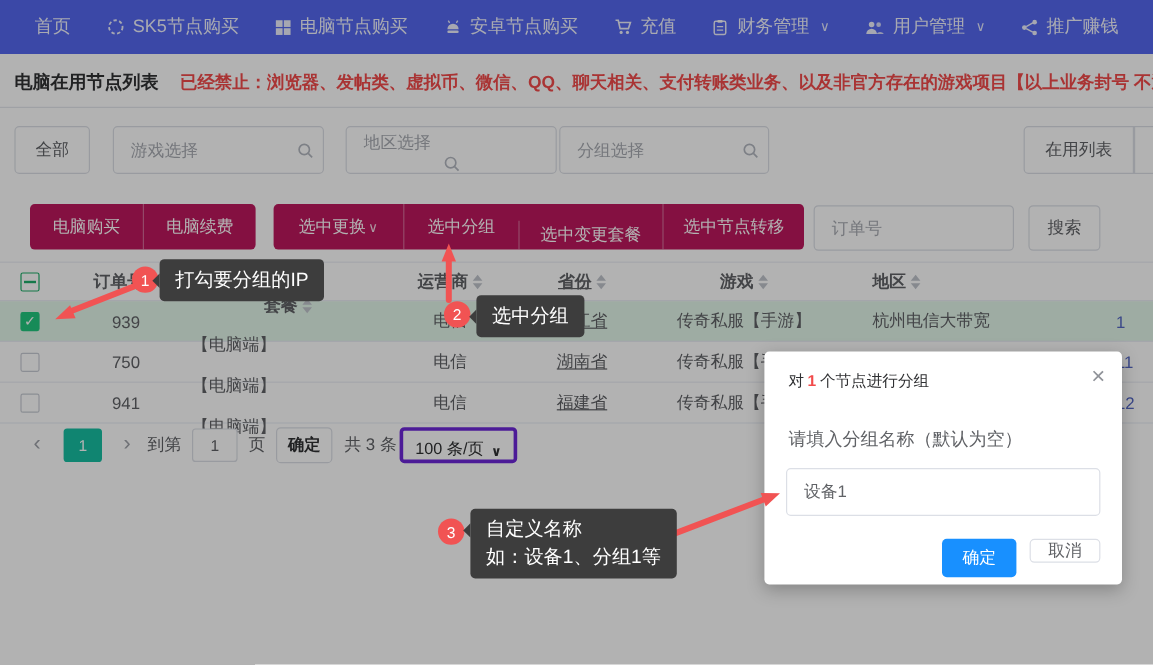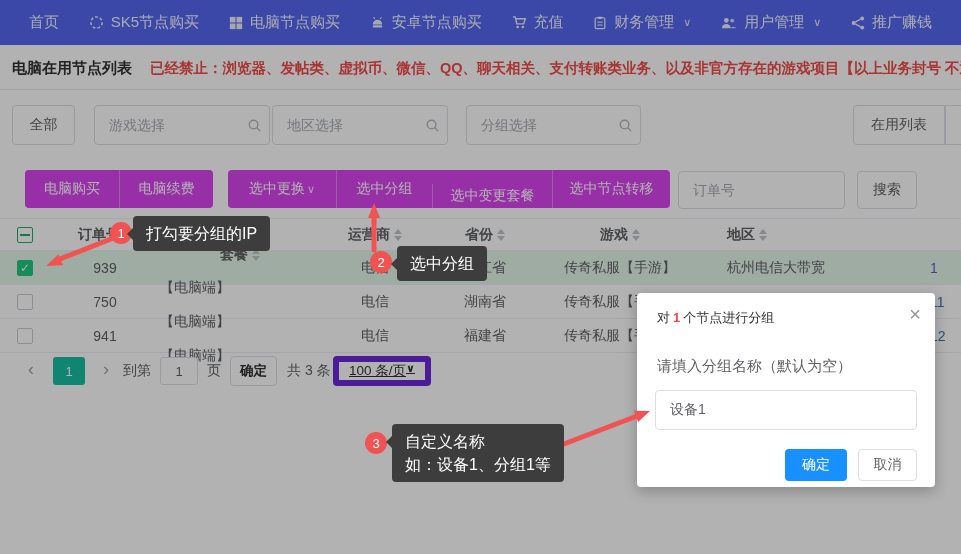--- a/index.html
+++ b/index.html
@@ -25,37 +25,37 @@
                justify-content: center; cursor: pointer; }
   .filter-input { position: absolute; height: 40px; border: 1px solid #dcdfe6; border-radius: 4px;
                   background: #fff; display: flex; align-items: center; }
   .filter-input input { flex: 1; border: none; outline: none; font-size: 14px; color: #606266;
                         padding: 0 8px 0 14px; background: transparent; width: 100%;
                         font-family: "Liberation Sans", "DejaVu Sans", sans-serif; }
   .filter-input input::placeholder { color: #a8abb2; }
   .search-glyph { width: 30px; display: flex; align-items: center; justify-content: center; }
 
   
-  .btn-group { position: absolute; height: 38px; background: #d946ef; border-radius: 4px;
+  .btn-group { position: absolute; height: 38px; background: #be185d; border-radius: 4px;
                display: flex; align-items: stretch; overflow: hidden; }
   .btn-blue { color: #fff; font-size: 14px; display: flex; align-items: center; justify-content: center;
               cursor: pointer; white-space: nowrap; }
   .btn-blue + .btn-blue { border-left: 1px solid rgba(255,255,255,.35); }
 
   
   .table { position: absolute; left: 0; top: 218px; width: 961px; }
   .trow { display: flex; align-items: center; height: 34px; border-bottom: 1px solid #ebeef5;
           font-size: 14px; color: #606266; }
   .thead { height: 33px; border-top: 1px solid #ebeef5; font-weight: 700; }
   .trow.selected { background: #e3f6ea; }
   .c-check { width: 50px; display: flex; justify-content: center; }
   .c-order { width: 110px; text-align: center; }
   .c-plan { width: 160px; text-align: left; margin-top: 41px; }
   .c-carrier { width: 110px; text-align: center; }
-  .c-prov { width: 110px; text-align: center; }
+  .c-prov { width: 110px; text-align: center; text-decoration: underline; }
   .c-game { width: 160px; text-align: center; }
   .c-region { width: 230px; padding-left: 27px; }
   .c-ip { width: 31px; color: #5568c4; overflow: visible; white-space: nowrap; }
   .hcell { display: flex; align-items: center; justify-content: center; gap: 4px; }
   .hcell.left { justify-content: flex-start; }
   .sort { display: inline-flex; flex-direction: column; gap: 2px; cursor: pointer; }
   .sort i { display: block; width: 0; height: 0; border-left: 4px solid transparent; border-right: 4px solid transparent; }
   .sort .up { border-bottom: 5px solid #c0c4cc; }
   .sort .dn { border-top: 5px solid #c0c4cc; }
   .cb { width: 16px; height: 16px; border-radius: 2px; border: 1px solid #c8ccd4; background: #fff;
@@ -72,42 +72,42 @@
   .pg-page { position: absolute; left: 53px; top: 2px; width: 32px; height: 28px; background: #17bfa3;
              color: #fff; border-radius: 3px; display: flex; align-items: center; justify-content: center;
              font-size: 13px; cursor: pointer; }
   .pg-txt { position: absolute; top: 7px; }
   .pg-input { position: absolute; left: 160px; top: 2px; width: 38px; height: 28px; border: 1px solid #dcdfe6;
               border-radius: 3px; text-align: center; font-size: 13px; color: #606266; outline: none;
               font-family: "Liberation Sans", "DejaVu Sans", sans-serif; }
   .pg-btn { position: absolute; left: 230px; top: 1px; width: 47px; height: 30px; border: 1px solid #dcdfe6;
             border-radius: 4px; background: #fff; display: flex; align-items: center; justify-content: center;
             font-size: 13.5px; color: #303133; font-weight: 600; cursor: pointer; }
-  .pg-size { position: absolute; left: 333px; top: 1px; width: 98px; height: 30px; border: 6px solid #6d28d9;
-             border-radius: 4px; display: flex; align-items: flex-start; justify-content: space-between;
-             padding: 0 10px; font-size: 13.5px; color: #303133; cursor: pointer; text-decoration: underline; }
+  .pg-size { position: absolute; left: 333px; top: 1px; width: 98px; height: 30px; border: 3px solid #6d28d9;
+             border-radius: 4px; display: flex; align-items: flex-end; justify-content: space-between;
+             padding: 0 10px; font-size: 13.5px; color: #303133; cursor: pointer; }
   .pg-size .caret { font-size: 11px; font-weight: 700; }
 
   
   .backdrop { position: absolute; inset: 0; background: rgba(0,0,0,.30); z-index: 10; }
 
   
   .modal { position: absolute; left: 637px; top: 293px; width: 298px; height: 194px; background: #fff;
            border-radius: 4px; box-shadow: 0 4px 14px rgba(0,0,0,.25); z-index: 20; }
   .modal-title { position: absolute; left: 20px; top: 16px; font-size: 13px; color: #303133; }
   .modal-title .cnt { color: #f24b4b; font-weight: 700; padding: 0 3px; }
   .modal-close { position: absolute; right: 14px; top: 10px; font-size: 20px; color: #909399; cursor: pointer; }
   .modal-hint { position: absolute; left: 20px; top: 64px; font-size: 15px; color: #606266; }
   .modal-input { position: absolute; left: 18px; top: 97px; width: 262px; height: 40px;
                  border: 1px solid #dcdfe6; border-radius: 4px; font-size: 14px; color: #606266;
                  padding: 0 14px; outline: none; font-family: "Liberation Sans", "DejaVu Sans", sans-serif; }
   .modal-ok { position: absolute; left: 148px; top: 156px; width: 62px; height: 32px; background: #1890ff;
               border: none; border-radius: 4px; color: #fff; font-size: 14px; cursor: pointer;
               display: flex; align-items: center; justify-content: center; }
-  .modal-cancel { position: absolute; left: 221px; top: 156px; width: 59px; height: 32px; background: #fff;
+  .modal-cancel { position: absolute; left: 221px; top: 156px; width: 59px; height: 20px; background: #fff;
                   border: 1px solid #dcdfe6; border-radius: 4px; color: #606266; font-size: 14px;
                   cursor: pointer; display: flex; align-items: center; justify-content: center; }
   .badge { position: absolute; width: 22px; height: 22px; border-radius: 50%; background: #f15353;
            color: #fff; font-size: 13px; display: flex; align-items: center; justify-content: center; z-index: 41; }
   .tip { position: absolute; background: #3d3d3d; color: #fff; font-size: 16px; padding: 6px 13px;
          border-radius: 4px; white-space: nowrap; z-index: 41; line-height: 1.45; }
   .tip::before { content: ""; position: absolute; left: -6px; top: 12px; border-top: 6px solid transparent;
                  border-bottom: 6px solid transparent; border-right: 6px solid #3d3d3d; }
   #arrows { position: absolute; inset: 0; z-index: 40; pointer-events: none; }
 </style>
@@ -208,21 +208,21 @@
   <div class="filter-input" style="left:94px; top:105px; width:176px;">
     <input type="text" placeholder="游戏选择" style="">
     <span class="search-glyph">
         <svg width="15" height="15" viewBox="0 0 16 16">
           <circle cx="7" cy="7" r="4.6" fill="none" stroke="#b4b8c0" stroke-width="1.5"></circle>
           <line x1="10.5" y1="10.5" x2="14" y2="14" stroke="#b4b8c0" stroke-width="1.5"></line>
         </svg>
       </span>
   </div>
 
-  <div class="filter-input" style="left:272px; top:105px; width:176px;">
+  <div class="filter-input" style="left:288px; top:105px; width:176px;flex-direction:column;">
     <input type="text" placeholder="地区选择" style="">
     <span class="search-glyph">
         <svg width="15" height="15" viewBox="0 0 16 16">
           <circle cx="7" cy="7" r="4.6" fill="none" stroke="#b4b8c0" stroke-width="1.5"></circle>
           <line x1="10.5" y1="10.5" x2="14" y2="14" stroke="#b4b8c0" stroke-width="1.5"></line>
         </svg>
       </span>
   </div>
 
   <div class="filter-input" style="left:466px; top:105px; width:175px;">

